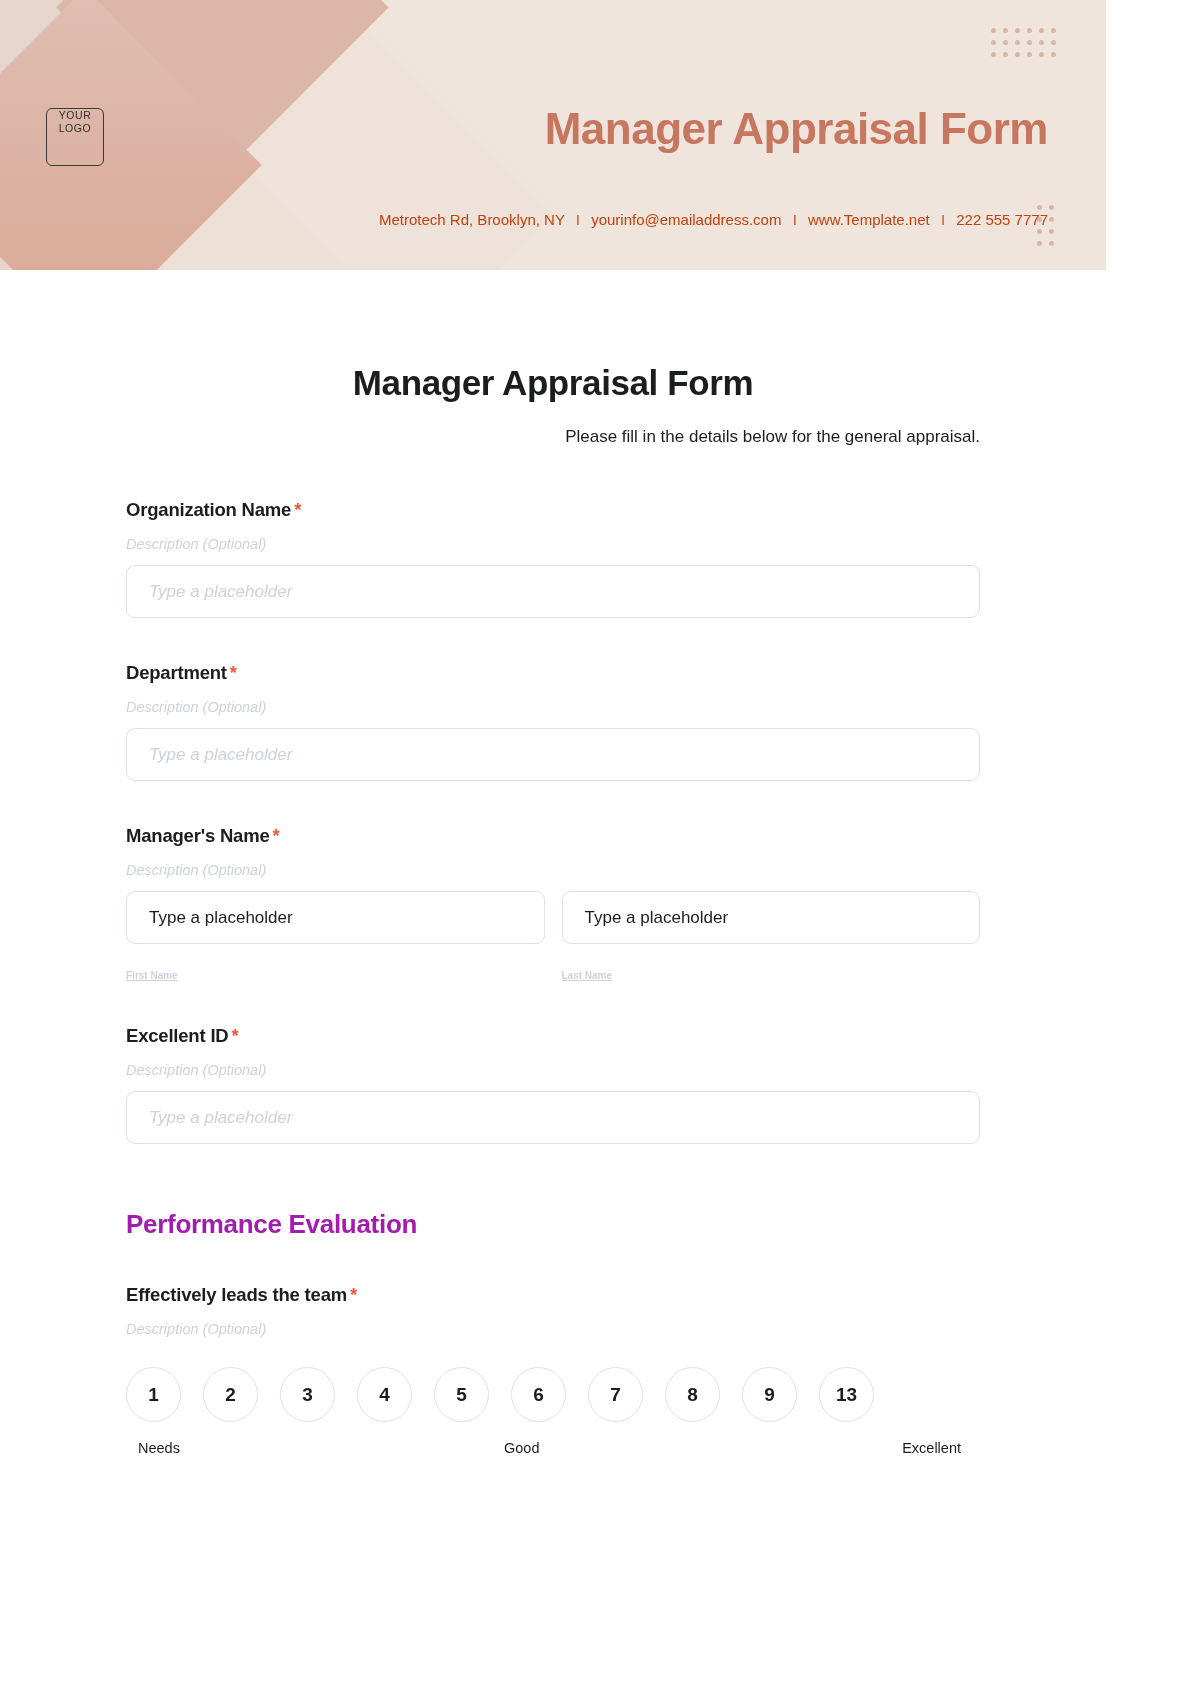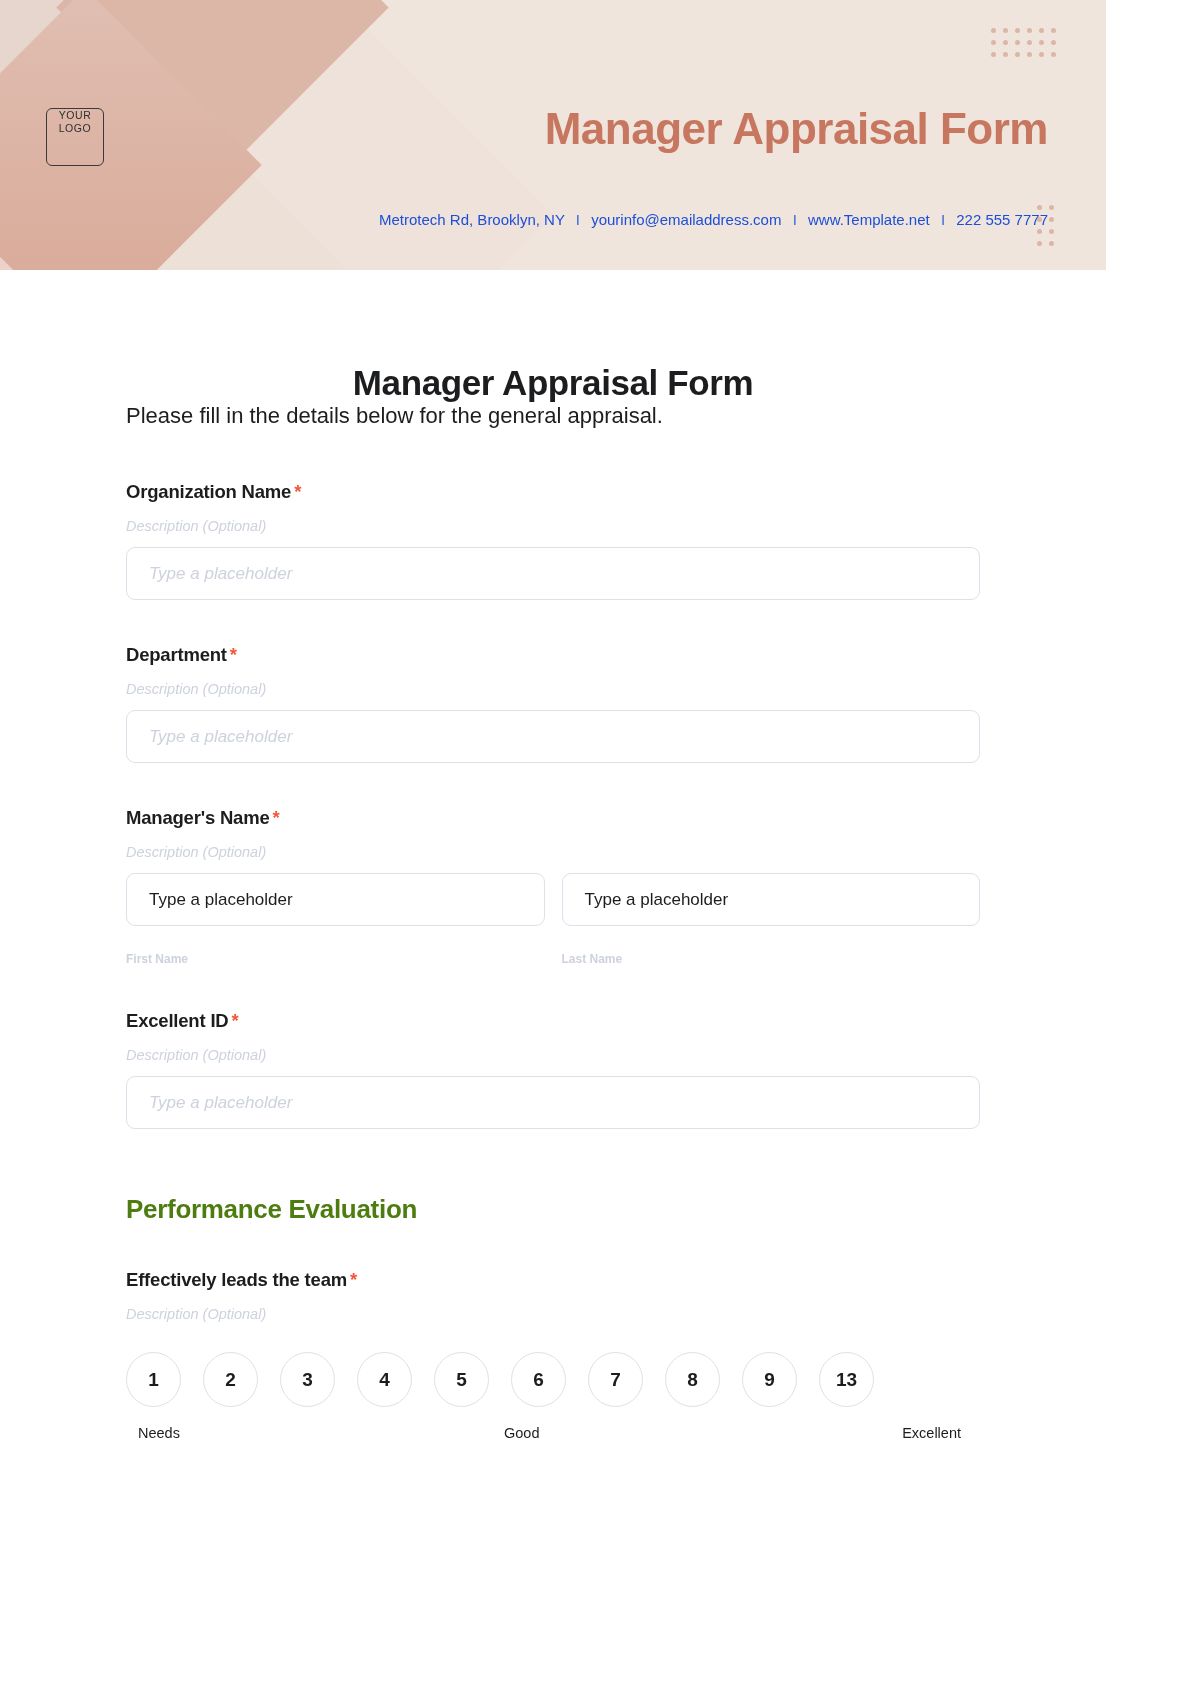--- a/index.html
+++ b/index.html
@@ -102,21 +102,21 @@
     font-weight: bold;
     color: #c7775f;
     letter-spacing: -0.5px;
     white-space: nowrap;
   }
   .hdr-contact {
     position: absolute;
     right: 58px; top: 211px;
     z-index: 6;
     font-size: 15px;
-    color: #1d4ed8;
+    color: #c2410c;
     white-space: nowrap;
   }
   .hdr-contact .sep { margin: 0 7px; opacity: .85; }
 
   
   .dots {
     position: absolute;
     z-index: 6;
     display: grid;
     gap: 7px;
@@ -137,23 +137,24 @@
   }
   .form-title {
     text-align: center;
     font-size: 35px;
     font-weight: bold;
     color: #1c1d1f;
     margin-top: 93px;
     letter-spacing: -0.4px;
   }
   .form-sub {
-    text-align: left;
-    font-size: 22px;
-    color: #1c1d1f;
+    text-align: right;
+    font-size: 17px;
+    color: #1c1d1f;
+    margin-top: 24px;
   }
 
   .field { margin-top: 44px; }
   .field.first { margin-top: 52px; }
 
   .field-label {
     font-size: 18.5px;
     font-weight: bold;
     color: #1c1d1f;
     letter-spacing: -0.2px;
@@ -185,30 +186,31 @@
   }
   .row2 {
     display: flex;
     gap: 17px;
     margin-top: 13px;
   }
   .row2 .col { flex: 1; }
   .row2 .input { margin-top: 0; }
   .sub-label {
     margin-top: 13px;
-    font-size: 12px;
+    font-size: 10px;
     color: #cdd2dc;
     font-weight: bold;
+    text-decoration: underline;
   }
 
   .section-head {
     margin-top: 65px;
     font-size: 26px;
     font-weight: bold;
-    color: #4d7c0f;
+    color: #a21caf;
     letter-spacing: -0.3px;
   }
 
   .scale {
     display: flex;
     gap: 22px;
     margin-top: 30px;
   }
   .scale-opt {
     width: 55px; height: 55px;

